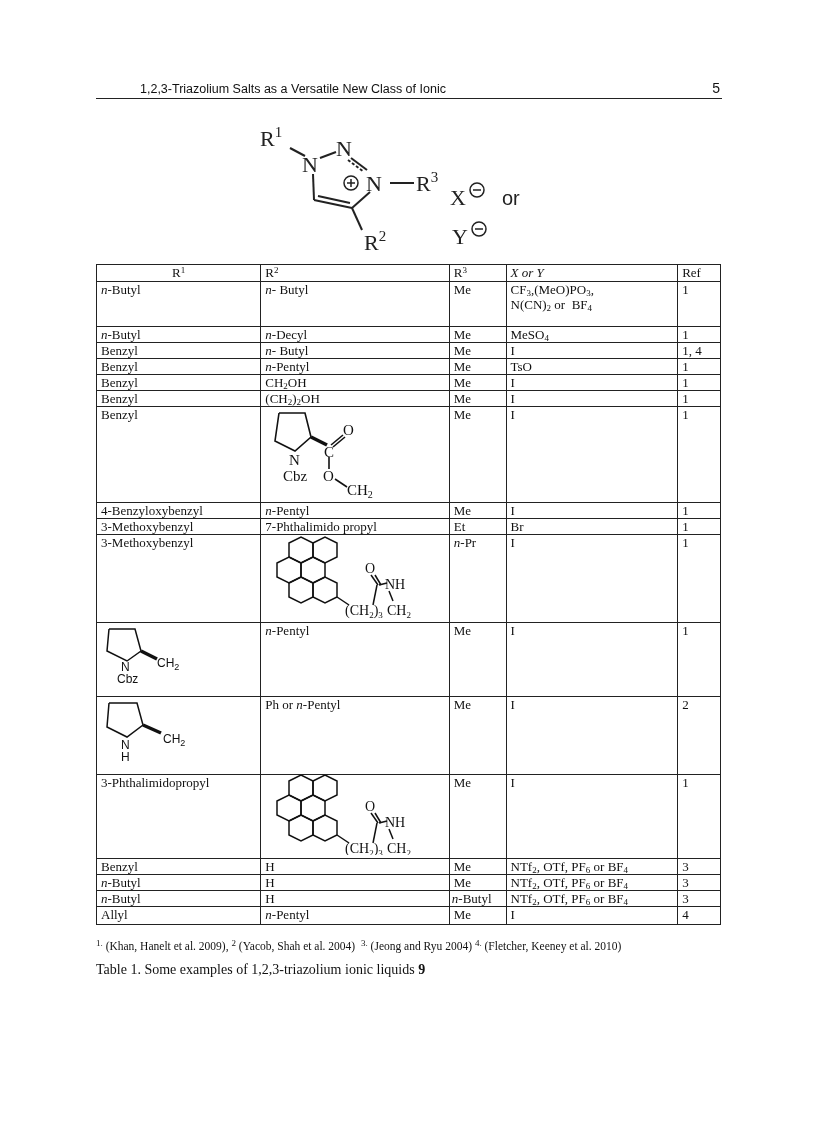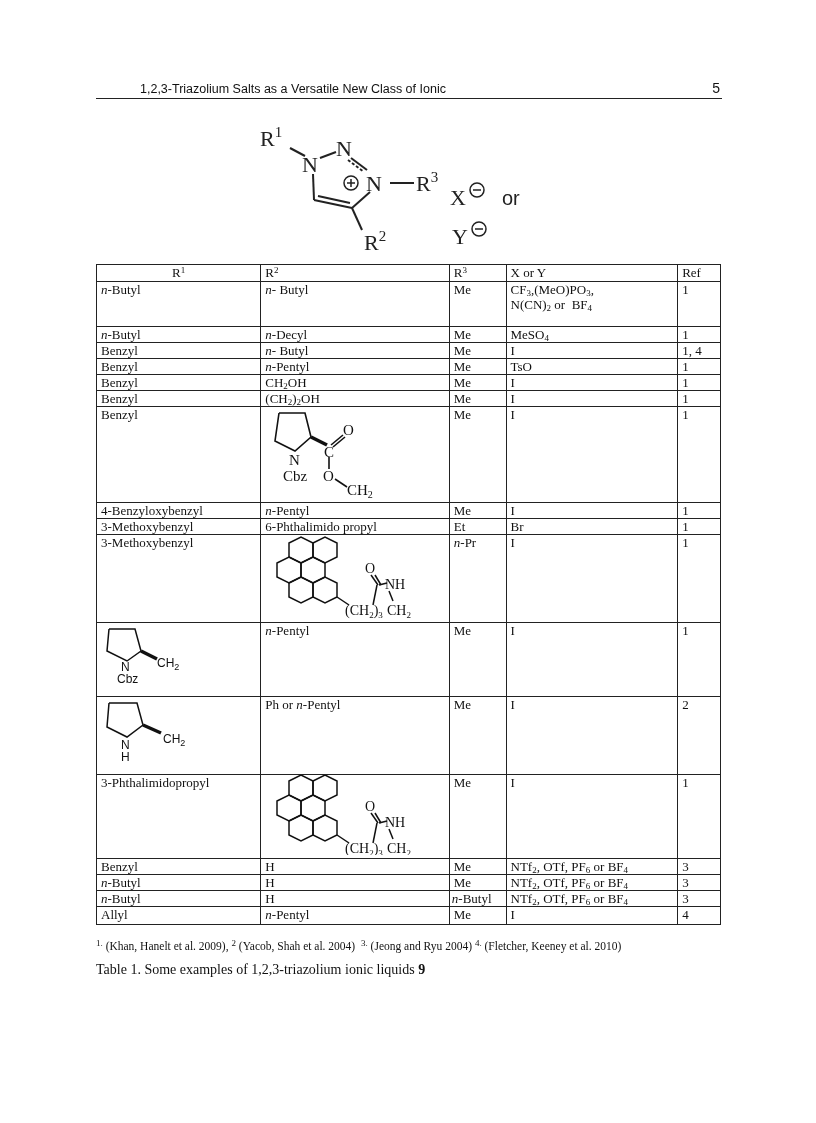--- a/index.html
+++ b/index.html
@@ -5,21 +5,21 @@
   html, body { margin:0; padding:0; background:#ffffff; }
   body { width:816px; height:1123px; position:relative; overflow:hidden; font-family:"Liberation Serif", serif; color:#111; }
   .header { position:absolute; left:96px; top:80px; width:626px; height:18px; border-bottom:1.5px solid #222; font-family:"Liberation Sans", sans-serif; font-size:12.5px; }
   .header .title { position:absolute; left:0; top:2px;margin-left:44px; }
   .header .pageno { position:absolute; right:2px; top:0px; font-size:14px; }
   .scheme { position:absolute; left:250px; top:112px; width:320px; height:150px; }
   table.data { position:absolute; left:96px; top:264px; width:625px; border-collapse:collapse; font-size:13px; line-height:15px; }
   table.data td, table.data th { border:1px solid #222; padding:0 4px; vertical-align:top; text-align:left; font-weight:normal; }
   table.data th { text-align:left; }
   table.data th.c1 { text-align:center; }
-  .c1 { width:156px; } .c2 { width:180px; } .c3 { width:48px; } .c4 { width:164px; } .c5 { width:34px; }
+  .c1 { width:156px; } .c2 { width:180px; } .c3 { width:48px; } .c4 { width:164px;font-style:italic; } .c5 { width:34px; }
   .gap td { border-top:2px solid #222; }
   i { font-style:italic; }
   sub { font-size:9px; vertical-align:-2px; line-height:0; }
   sup { font-size:9px; vertical-align:4px; line-height:0; }
   .notes { position:absolute; left:96px; top:940px; font-size:11.5px; }
   .caption { position:absolute; left:96px; top:962px; font-size:14px;text-align:center; }
   .caption b { font-weight:bold; }
   svg text { font-family:"Liberation Serif", serif; }
   .sans { font-family:"Liberation Sans", sans-serif; }
 </style>
@@ -151,21 +151,21 @@
     </tr>
     <tr style="height:16px;">
       <td>4-Benzyloxybenzyl</td>
       <td><i>n</i>-Pentyl</td>
       <td>Me</td>
       <td>I</td>
       <td>1</td>
     </tr>
     <tr style="height:16px;">
       <td>3-Methoxybenzyl</td>
-      <td>6-Phthalimido propyl</td>
+      <td>7-Phthalimido propyl</td>
       <td>Et</td>
       <td>Br</td>
       <td>1</td>
     </tr>
     <tr style="height:86px;">
       <td>3-Methoxybenzyl</td>
       <td style="padding:0;">
         <svg width="150" height="84" viewBox="0 0 150 84">
           <g stroke="#111" stroke-width="1.5" fill="none">
             <polygon points="28,8 40,2 52,8 52,22 40,28 28,22"></polygon>

